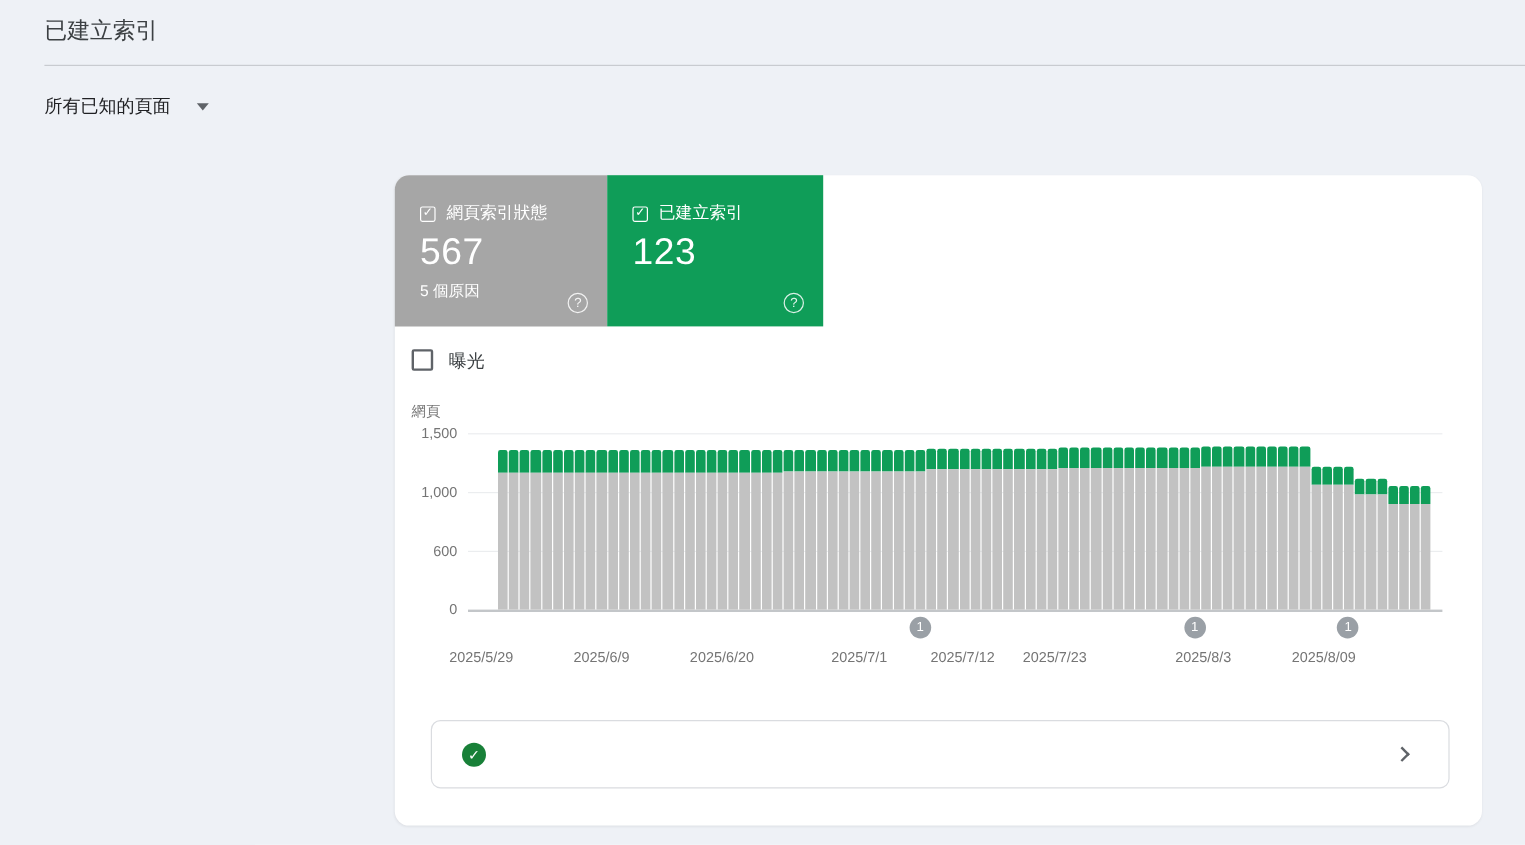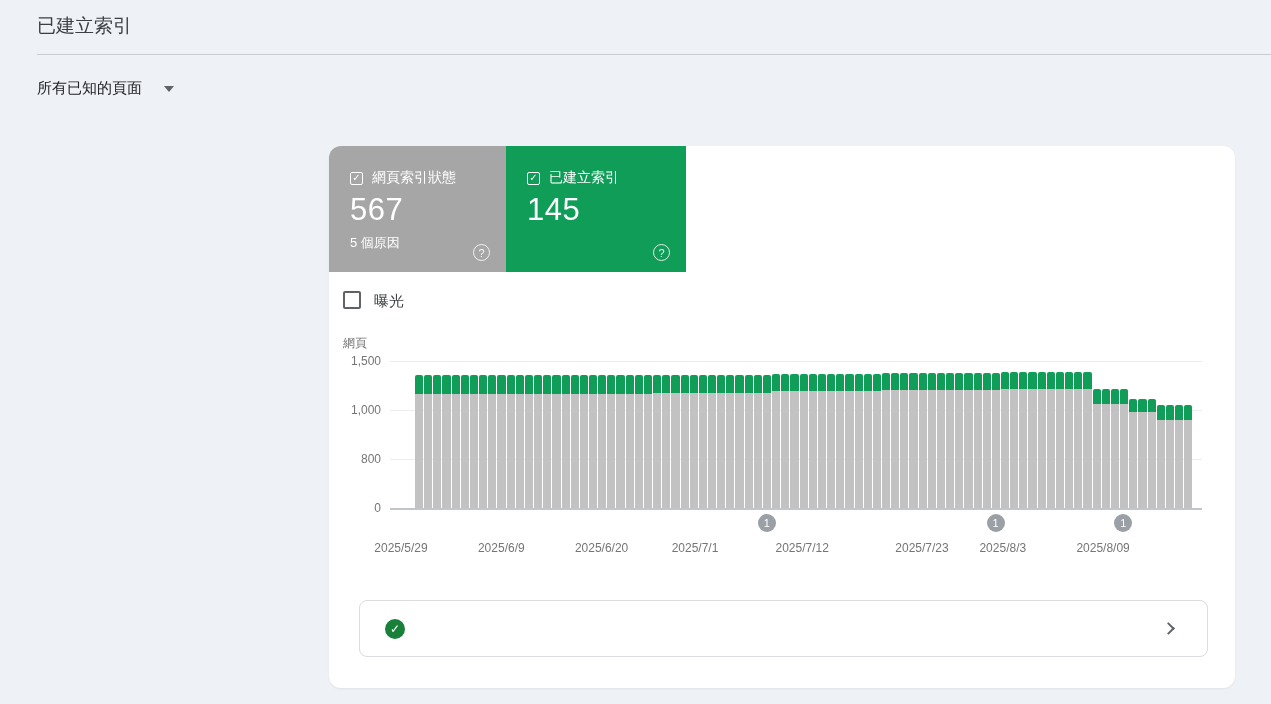--- a/index.html
+++ b/index.html
@@ -152,37 +152,37 @@
     <div class="tile-value">567</div>
     <div class="tile-sub">5 個原因</div>
     <div class="help-icon">?</div>
   </div>
 
   <div class="tile tile-indexed" style="background:#0f9d58;">
     <div class="tile-head">
       <span class="tile-checkbox">✓</span>
       <span class="tile-label">已建立索引</span>
     </div>
-    <div class="tile-value">145</div>
+    <div class="tile-value">123</div>
     <div class="help-icon">?</div>
   </div>
 
   <div class="impr-checkbox"></div>
   <div class="impr-label">曝光</div>
 
   <div class="chart-ylabel">網頁</div>
 
   <div class="gridline g1500"></div>
   <div class="gridline g1000"></div>
   <div class="gridline g500"></div>
   <div class="baseline"></div>
 
   <div class="ytick yt0">1,500</div>
   <div class="ytick yt1">1,000</div>
-  <div class="ytick yt2">800</div>
+  <div class="ytick yt2">600</div>
   <div class="ytick yt3">0</div>
 
   <div class="bars">
       <div class="bar">
         <div class="seg-indexed" style="background: rgb(15, 157, 88); height: 19.2px;"></div>
         <div style="background: rgb(194, 194, 194); height: 113.7px;"></div>
       </div>
       <div class="bar">
         <div class="seg-indexed" style="background: rgb(15, 157, 88); height: 19.2px;"></div>
         <div style="background: rgb(194, 194, 194); height: 113.7px;"></div>
@@ -517,23 +517,23 @@
       </div>
       <div class="bar">
         <div class="seg-indexed" style="background: rgb(15, 157, 88); height: 14.2px;"></div>
         <div style="background: rgb(194, 194, 194); height: 88.5px;"></div>
       </div>
     </div>
   <div class="x-axis-labels">
       <div class="xlab" style="left: 27px;">2025/5/29</div>
       <div class="xlab" style="left: 127.3px;">2025/6/9</div>
       <div class="xlab" style="left: 227.6px;">2025/6/20</div>
-      <div class="xlab" style="left: 321px;">2025/7/1</div>
+      <div class="xlab" style="left: 342px;">2025/7/1</div>
       <div class="xlab" style="left: 428.2px;">2025/7/12</div>
-      <div class="xlab" style="left: 548px;">2025/7/23</div>
+      <div class="xlab" style="left: 505px;">2025/7/23</div>
       <div class="xlab" style="left: 628.8px;">2025/8/3</div>
       <div class="xlab" style="left: 729.1px;">2025/8/09</div>
     </div>
 
   <div class="footer-row">
     <span class="success-circle">✓</span>
     <span class="chevron"></span>
   </div>
 
 <div class="badge" style="left: 428.9px;">1</div>

